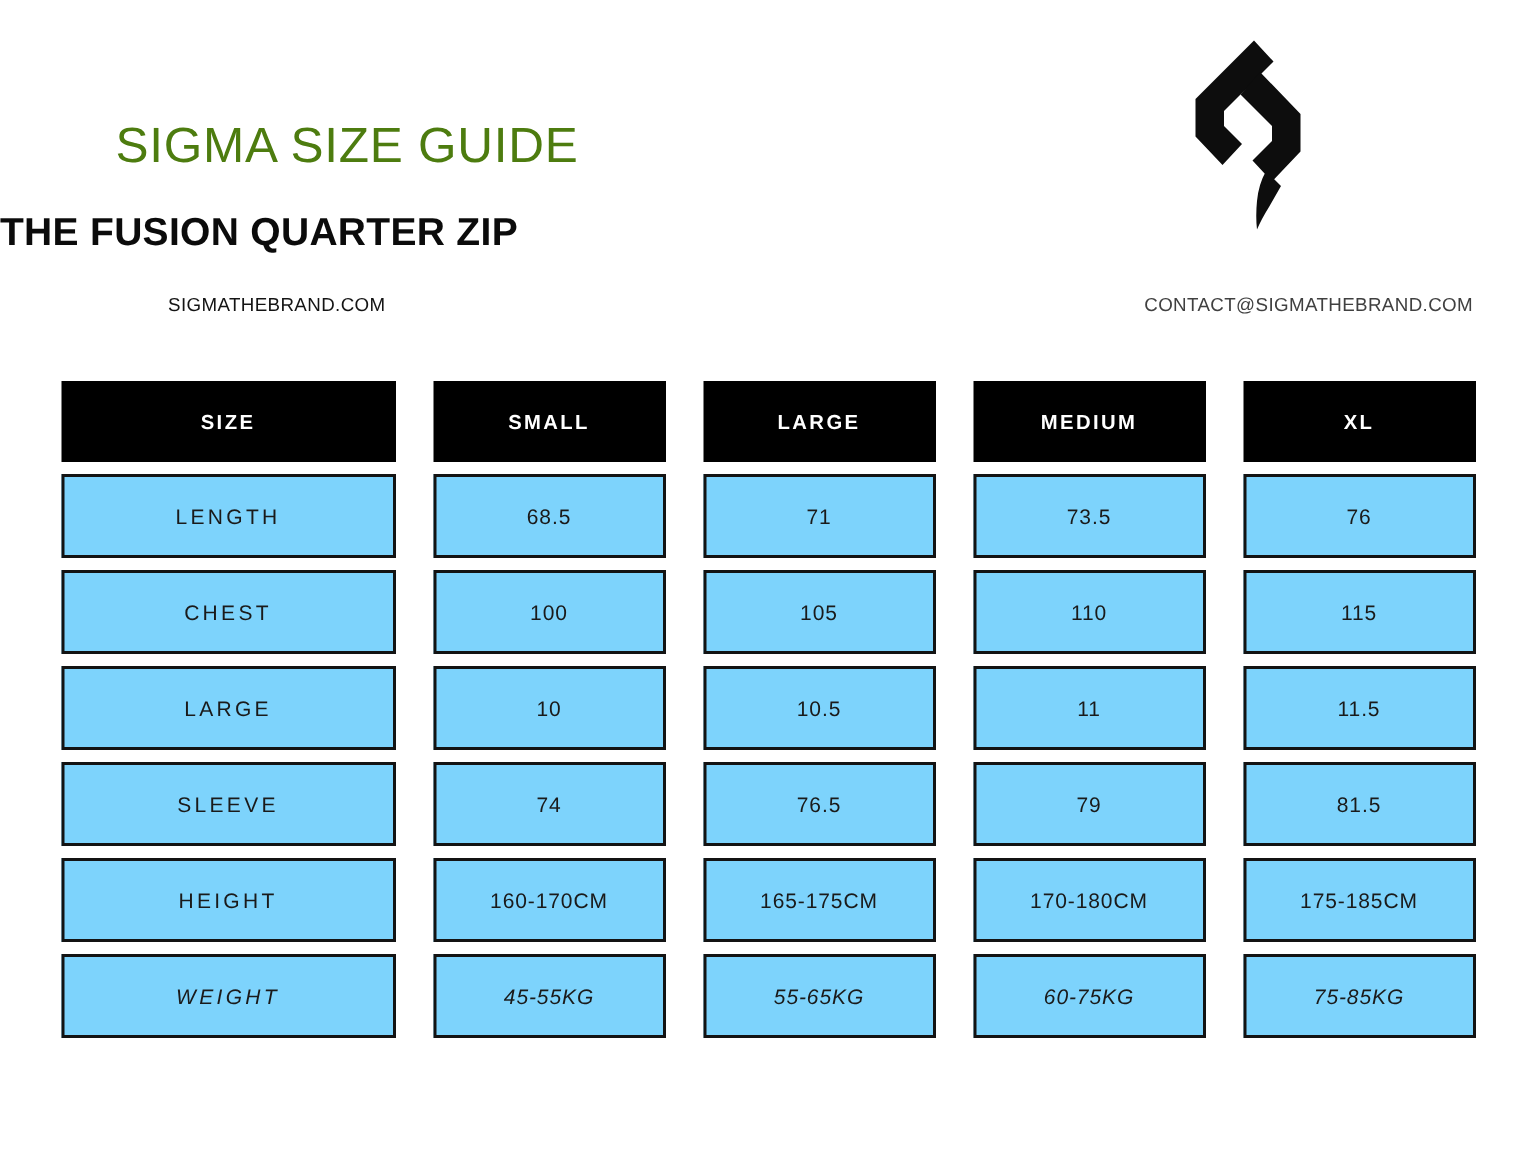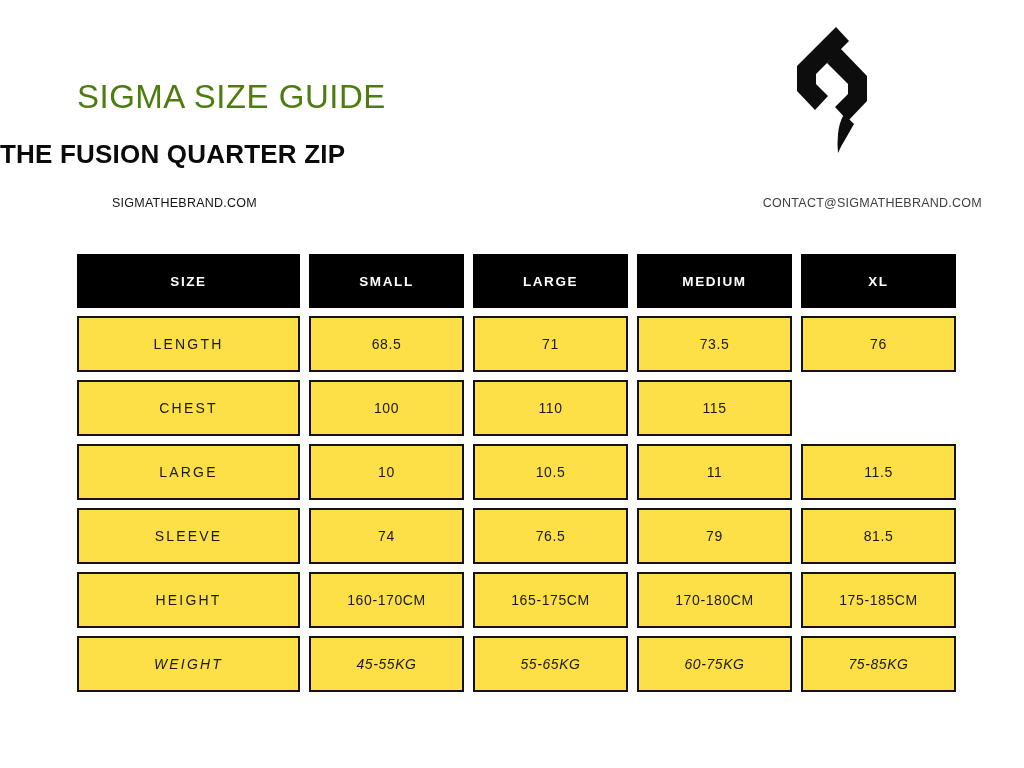--- a/index.html
+++ b/index.html
@@ -97,22 +97,23 @@
   .size-table {
     position: absolute;
     left: 77px;
     top: 254px;
     width: 870px;
   }
 
   .trow {
     display: flex;
     width: 870px;
-    gap: 9px;
+    gap: 25px;
     margin-bottom: 8px;
+    justify-content: center;
   }
   .trow:last-child { margin-bottom: 0; font-style: italic; }
 
   .cell {
     display: flex;
     align-items: center;
     justify-content: center;
     text-align: center;
   }
 
@@ -124,21 +125,21 @@
     height: 54px;
     background: #000000;
     color: #ffffff;
     font-size: 13.5px;
     font-weight: 700;
     letter-spacing: 1.6px;
   }
 
   .body-row .cell {
     height: 56px;
-    background: #fde047;
+    background: #7dd3fc;
     border: 2px solid #131313;
     color: #1a1a1a;
     font-size: 14px;
     font-weight: 400;
     letter-spacing: 1.1px;
   }
 
   .body-row .cell.c0 {
     letter-spacing: 2.2px;
     font-size: 14px;
@@ -193,20 +194,21 @@
       <div class="cell c0">LENGTH</div>
       <div class="cell cN val">68.5</div>
       <div class="cell cN val">71</div>
       <div class="cell cN val">73.5</div>
       <div class="cell cN val">76</div>
     </div>
 
     <div class="trow body-row">
       <div class="cell c0">CHEST</div>
       <div class="cell cN val">100</div>
+      <div class="cell cN val">105</div>
       <div class="cell cN val">110</div>
       <div class="cell cN val">115</div>
     </div>
 
     <div class="trow body-row">
       <div class="cell c0">LARGE</div>
       <div class="cell cN val">10</div>
       <div class="cell cN val">10.5</div>
       <div class="cell cN val">11</div>
       <div class="cell cN val">11.5</div>

